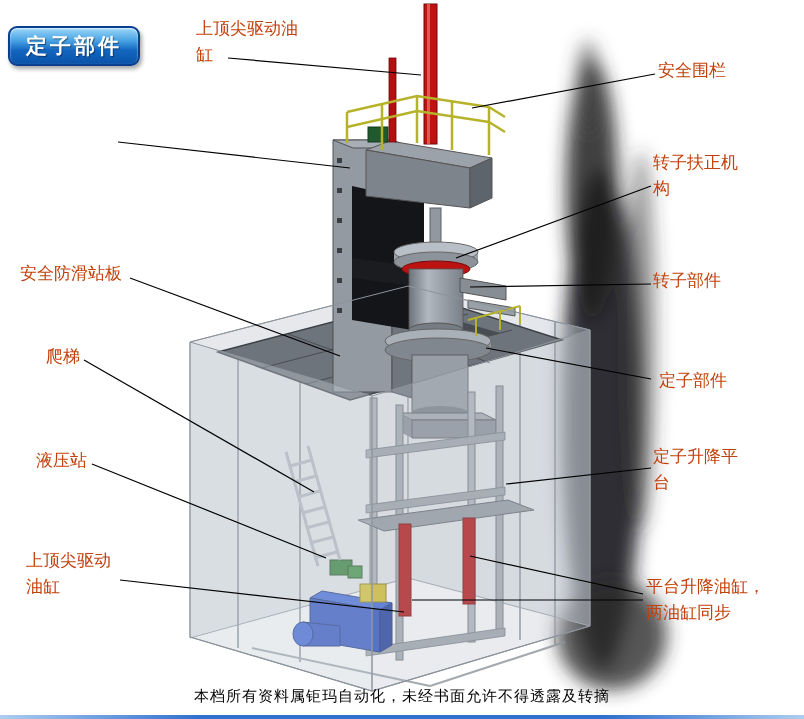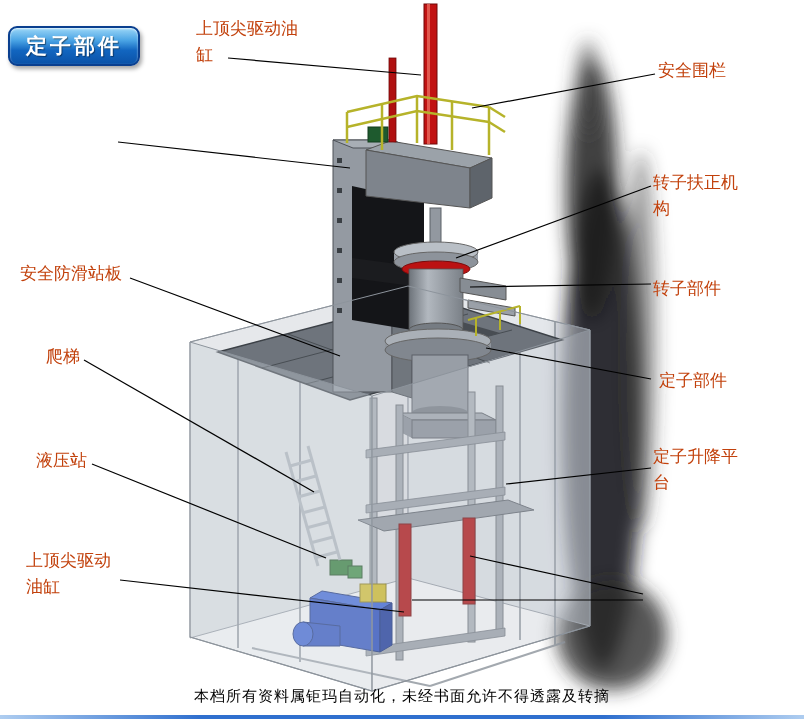--- a/index.html
+++ b/index.html
@@ -16,23 +16,23 @@
     box-shadow:inset 0 1px 2px rgba(255,255,255,.75), 2px 3px 4px rgba(0,0,0,.35);
     color:#fff; font-size:21px; font-weight:bold; letter-spacing:3px;
     display:flex; align-items:center; justify-content:center;
     text-shadow:1px 1px 1px rgba(0,0,0,.45);
   }
 
   .label { position:absolute; font-size:17px; line-height:1.5; color:#c2410c; }
   #lbl-top-drive       { left:196px; top:16px;  width:118px; }
   #lbl-fence           { left:658px; top:58px;  width:110px; }
   #lbl-centering-cyl   { left:22px;  top:108px; width:96px;  }
-  #lbl-rotor-centering { left:653px; top:170px; width:96px;  }
+  #lbl-rotor-centering { left:653px; top:150px; width:96px;  }
   #lbl-antislip        { left:20px;  top:262px; width:130px;font-family:Liberation Mono, monospace; }
-  #lbl-rotor-part      { left:653px; top:268px; width:100px;margin-top:8px; }
+  #lbl-rotor-part      { left:653px; top:268px; width:100px; }
   #lbl-ladder          { left:46px;  top:344px; width:70px;  }
   #lbl-stator-part     { left:659px; top:368px; width:100px; }
   #lbl-hydraulic       { left:36px;  top:448px; width:80px;  }
   #lbl-stator-lift     { left:653px; top:444px; width:96px;  }
   #lbl-rotor-jack      { left:26px;  top:548px; width:96px;  }
   #lbl-platform-cyl    { left:646px; top:574px; width:132px; }
 
   .footer-text {
     position:absolute; left:0; top:687px; width:100%;
     text-align:center; font-size:15px; color:#000000; letter-spacing:1px;
@@ -239,17 +239,18 @@
   <div class="label" id="lbl-top-drive">上顶尖驱动油缸</div>
   <div class="label" id="lbl-fence">安全围栏</div>
   <div class="label" id="lbl-rotor-centering">转子扶正机构</div>
   <div class="label" id="lbl-antislip">安全防滑站板</div>
   <div class="label" id="lbl-rotor-part">转子部件</div>
   <div class="label" id="lbl-ladder">爬梯</div>
   <div class="label" id="lbl-stator-part">定子部件</div>
   <div class="label" id="lbl-hydraulic">液压站</div>
   <div class="label" id="lbl-stator-lift">定子升降平台</div>
   <div class="label" id="lbl-rotor-jack">上顶尖驱动油缸</div>
+  <div class="label" id="lbl-platform-cyl">平台升降油缸，两油缸同步</div>
 
   <div class="footer-text">本档所有资料属钜玛自动化，未经书面允许不得透露及转摘</div>
   <div class="bottom-line"></div>
 
 </div>
 
 </body></html>

